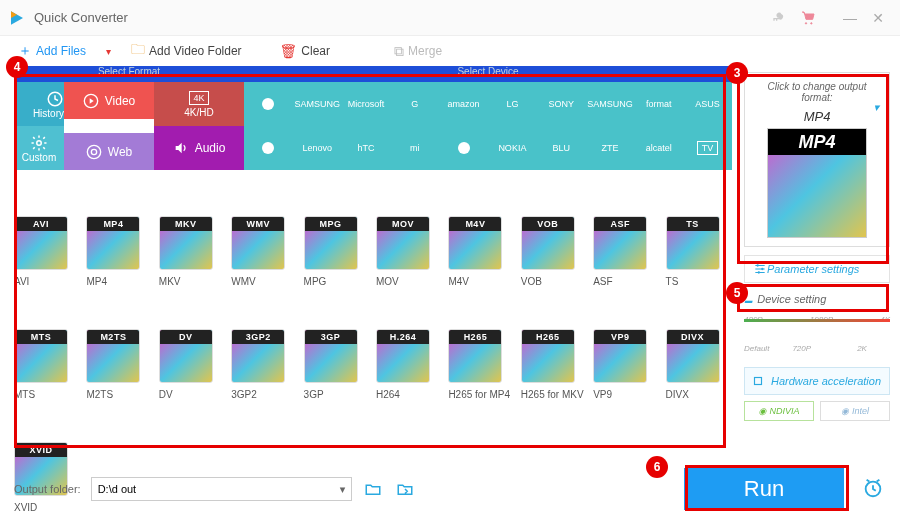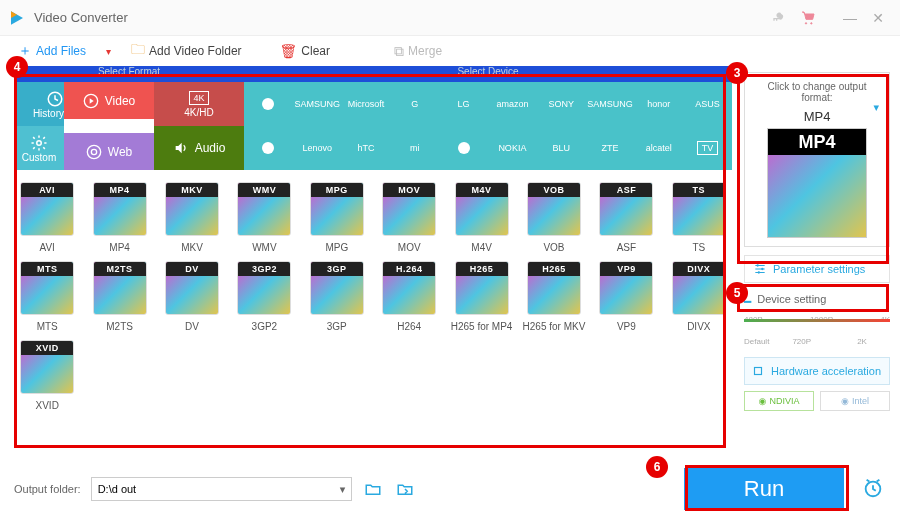--- a/index.html
+++ b/index.html
@@ -16,64 +16,64 @@
 .toolbar { height: 30px; display: flex; align-items: center; gap: 6px; padding: 0 12px; }
 .tbtn { display: flex; align-items: center; gap: 4px; font-size: 12px; color: #444; padding: 2px 6px; cursor: pointer; }
 .tbtn.add { color: #2196f3; font-weight: 500; }
 .tbtn.clear .ic { color: #e53935; }
 .tbtn .ic { font-size: 14px; }
 .tbtn.merge { color: #bbb; }
 
 
 .main { display: flex; height: 395px; }
 .left { flex: 1; padding: 0 8px 6px 14px; position: relative; }
-.right { width: 160px; padding: 6px 10px 0 4px; }
+.right { width: 160px; padding: 6px 10px 0 4px; font-style: italic; }
 
 
 .anno { position: absolute; border: 3px solid #e60000; pointer-events: none; z-index: 50; }
 .bubble { position: absolute; width: 22px; height: 22px; border-radius: 50%; background: #e60000; color: #fff; font-size: 12px; font-weight: bold; display: flex; align-items: center; justify-content: center; z-index: 60; pointer-events: none; }
 
 
 .strip { display: flex; height: 88px; width: 100%; }
 .strip .col { display: flex; flex-direction: column; width: 50px; color: #fff; font-size: 10px; align-items: center; justify-content: center; }
 .strip .col.h { background: #38aec9; align-items: flex-end; }
 .strip .col.c { background: #4fc0d1; }
 .strip .block { width: 90px; display: flex; align-items: center; justify-content: center; gap: 6px; color: #fff; font-size: 12px; }
 .strip .block.video { background: #ef5350; }
 .strip .block.web { background: #a37bd6; }
 .strip .block.khd { background: #c64d4b; flex-direction: column; gap: 2px; font-size: 10px; }
-.strip .block.audio { background: #4d7c0f; }
+.strip .block.audio { background: #a21caf; }
 .strip .brands { flex: 1; background: #49c2c9; display: grid; grid-template-columns: repeat(10, 1fr); grid-template-rows: 1fr 1fr; }
 .brand { color: #fff; font-size: 9px; display: flex; align-items: center; justify-content: center; text-align: center; }
 
 .striphdr { display: flex; height: 16px; background: #1d4ed8; color: #c5d3d8; font-size: 10px; }
 .striphdr .h1 { width: 230px; text-align: center; }
 .striphdr .h2 { flex: 1; text-align: center; }
 
 
 .fmtgrid { display: grid; grid-template-columns: repeat(10, 1fr); gap: 6px 6px; margin-top: 12px; }
-.fmt { display: flex; flex-direction: column; align-items: center; gap: 6px; cursor: pointer; }
+.fmt { display: flex; flex-direction: column; gap: 6px; cursor: pointer; margin-top: 34px; }
 .fmt .thumb { width: 54px; height: 54px; border: 1px solid #ddd; border-radius: 3px; background: linear-gradient(135deg, #e14eca 0%, #4ec5e1 50%, #e1c54e 100%); position: relative; overflow: hidden; }
 .fmt .thumb .tag { position: absolute; top: 0; left: 0; right: 0; height: 14px; background: #222; color: #fff; font-size: 9px; font-weight: bold; display: flex; align-items: center; justify-content: center; letter-spacing: .5px; }
 .fmt .lbl { font-size: 10px; color: #555; }
 
 .fmtrow2 { margin-top: 8px; }
 
 
 .ofcard { border: 1px solid #ddd; padding: 8px; text-align: center; margin-bottom: 8px; position: relative; }
 .ofcard .hdr { font-size: 10px; color: #666; margin-bottom: 6px; }
 .ofcard .fmtname { font-size: 13px; color: #333; margin-bottom: 4px; }
 .ofcard .car { color: #2aa9e0; font-size: 11px; position: absolute; right: 10px; top: 28px; }
 .ofcard .big { width: 100px; height: 110px; margin: 0 auto; border: 1px solid #ccc; background: linear-gradient(135deg, #e14eca 0%, #4ec5e1 50%, #e1c54e 100%); position: relative; }
 .ofcard .big .bigtag { background: #000; color: #fff; font-size: 18px; font-weight: bold; text-align: center; height: 26px; line-height: 26px; }
 
-.param { border: 1px solid #e3e3e3; padding: 6px 8px; font-size: 11px; color: #2aa9e0; display: flex; align-items: center; gap: 6px; cursor: pointer; margin-bottom: 10px; background: #fff; position: relative; }
+.param { border: 1px solid #e3e3e3; padding: 6px 8px; font-size: 11px; color: #2aa9e0; display: flex; align-items: center; cursor: pointer; margin-bottom: 10px; background: #fff; position: relative; }
 
 .qs-lbl { font-size: 11px; color: #666; margin-bottom: 6px; }
-.slider { position: relative; height: 24px; margin-bottom: 2px; }
+.slider { position: relative; height: 24px; margin-bottom: 9px; }
 .slider .track { height: 3px; background: linear-gradient(90deg, #4caf50 0%, #f44336 100%); position: absolute; top: 4px; left: 0; right: 0; }
 .slider .ticks { display: flex; justify-content: space-between; font-size: 8px; color: #aaa; }
 
 .hw { border: 1px solid #cde6f3; padding: 6px; font-size: 11px; color: #2aa9e0; margin-top: 6px; background: #f4fbff; display: flex; align-items: center; gap: 6px; }
 .gpu { display: flex; gap: 6px; margin-top: 6px; }
 .gpu .chip { flex: 1; border: 1px solid #ddd; padding: 4px; font-size: 9px; display: flex; align-items: center; justify-content: center; gap: 3px; }
 .gpu .chip.nv { color: #6bbf3e; border-color: #b7e29c; }
 .gpu .chip.intel { color: #94b9d8; }
 
 
@@ -99,21 +99,21 @@
 <div class="bubble" style="left:726px; top:282px;">5</div>
 
 <div class="anno" style="left:685px; top:465px; width:164px; height:46px;"></div>
 <div class="bubble" style="left:646px; top:456px;">6</div>
 
 <div class="titlebar">
   <svg class="logo" viewBox="0 0 24 24">
       <path fill="#2aa9e0" d="M4 3l16 9-16 9z"></path>
       <path fill="#f39c12" d="M4 3l8 4.5L4 12z"></path>
     </svg>
-  <span class="title">Video Converter</span>
+  <span class="title">Quick Converter</span>
   <div class="ctl">
       <svg class="key-ic" viewBox="0 0 24 24">
         <path fill="currentColor" d="M14 6a4 4 0 10-3.46 6H2v4h2v-2h2v2h2v-2h2.54A4 4 0 1014 6z"></path>
       </svg>
     </div>
   <div class="ctl">
       <svg width="16" height="16" viewBox="0 0 24 24">
         <path fill="#e89" d="M7 6h14l-2 8H9zM7 6L6 3H3m5 17a1 1 0 102 0 1 1 0 00-2 0zm8 0a1 1 0 102 0 1 1 0 00-2 0z" stroke="#e89" stroke-width="1.5"></path>
       </svg>
     </div>
@@ -198,25 +198,25 @@
       </div>
       <div class="brands" id="brands-grid">
           <div class="brand">
             <svg width="18" height="18" viewBox="0 0 24 24">
               <circle cx="12" cy="12" r="8" fill="#fff"></circle>
             </svg>
           </div>
           <div class="brand">SAMSUNG</div>
           <div class="brand">Microsoft</div>
           <div class="brand">G</div>
+          <div class="brand">amazon</div>
           <div class="brand">LG</div>
-          <div class="brand">amazon</div>
           <div class="brand">SONY</div>
           <div class="brand">SAMSUNG</div>
-          <div class="brand">honor</div>
+          <div class="brand">format</div>
           <div class="brand">ASUS</div>
           <div class="brand">
             <svg width="18" height="18" viewBox="0 0 24 24">
               <circle cx="12" cy="12" r="8" fill="#fff"></circle>
             </svg>
           </div>
           <div class="brand">Lenovo</div>
           <div class="brand">hTC</div>
           <div class="brand">mi</div>
           <div class="brand">

